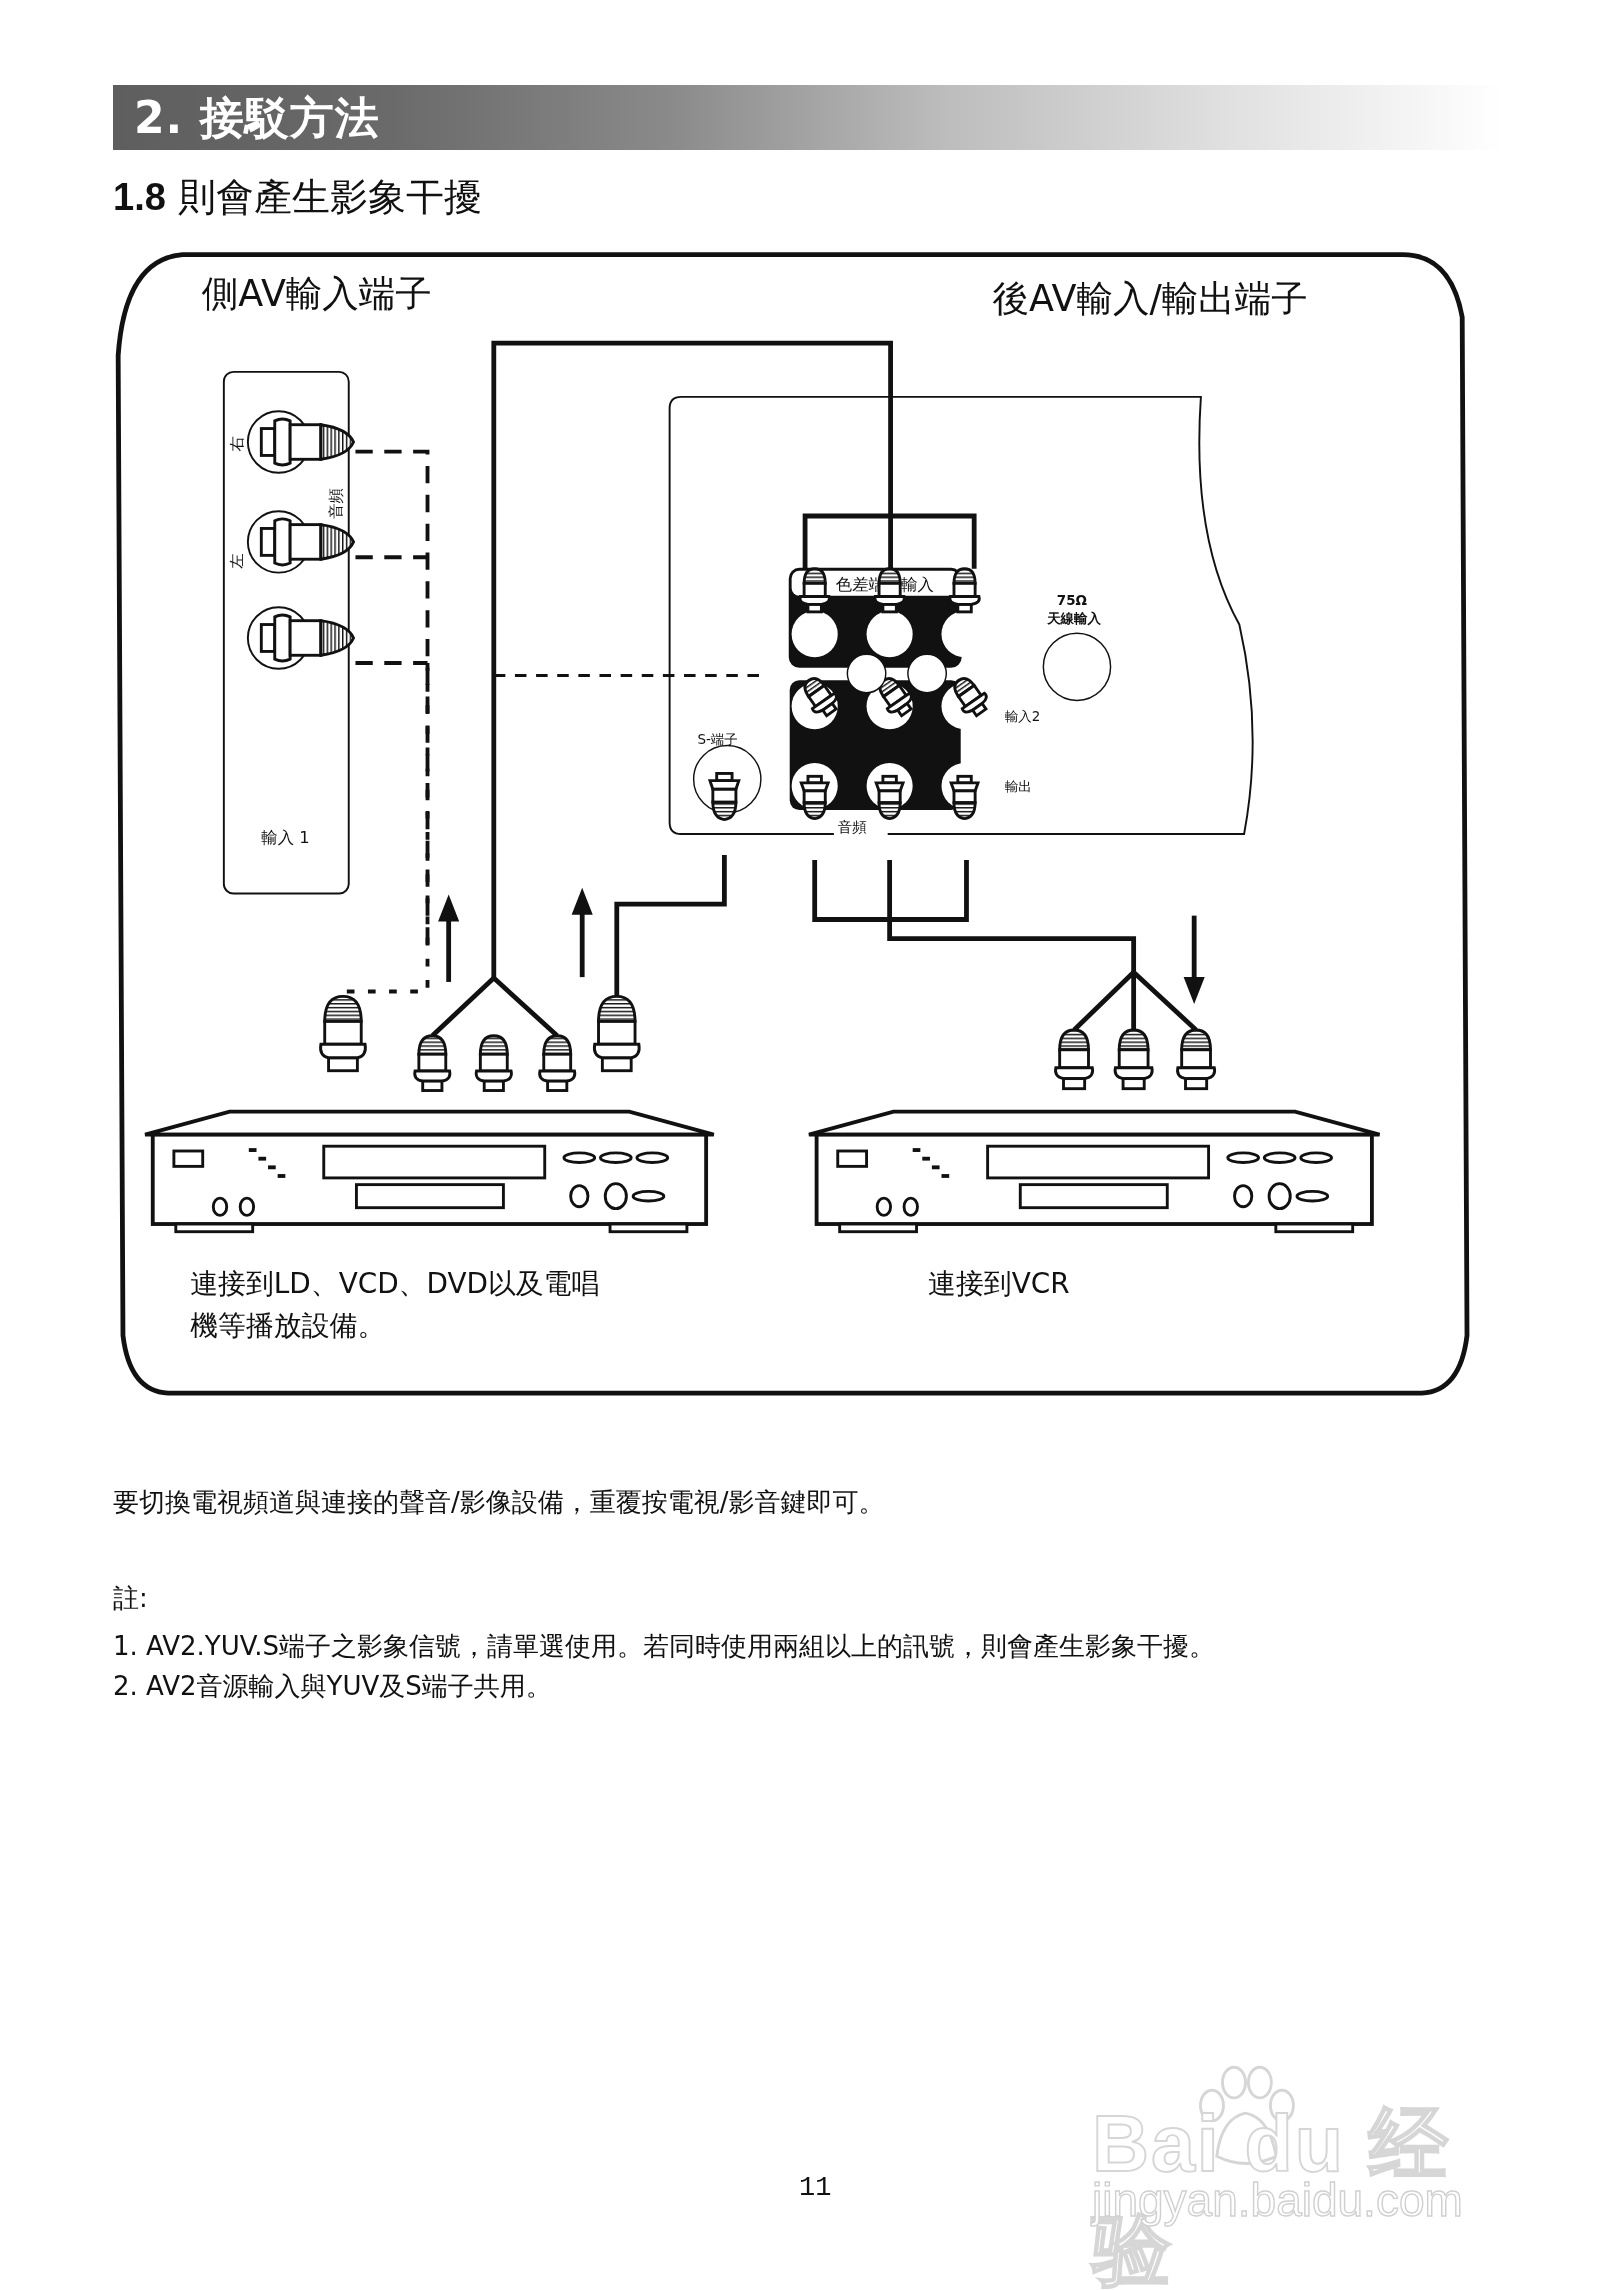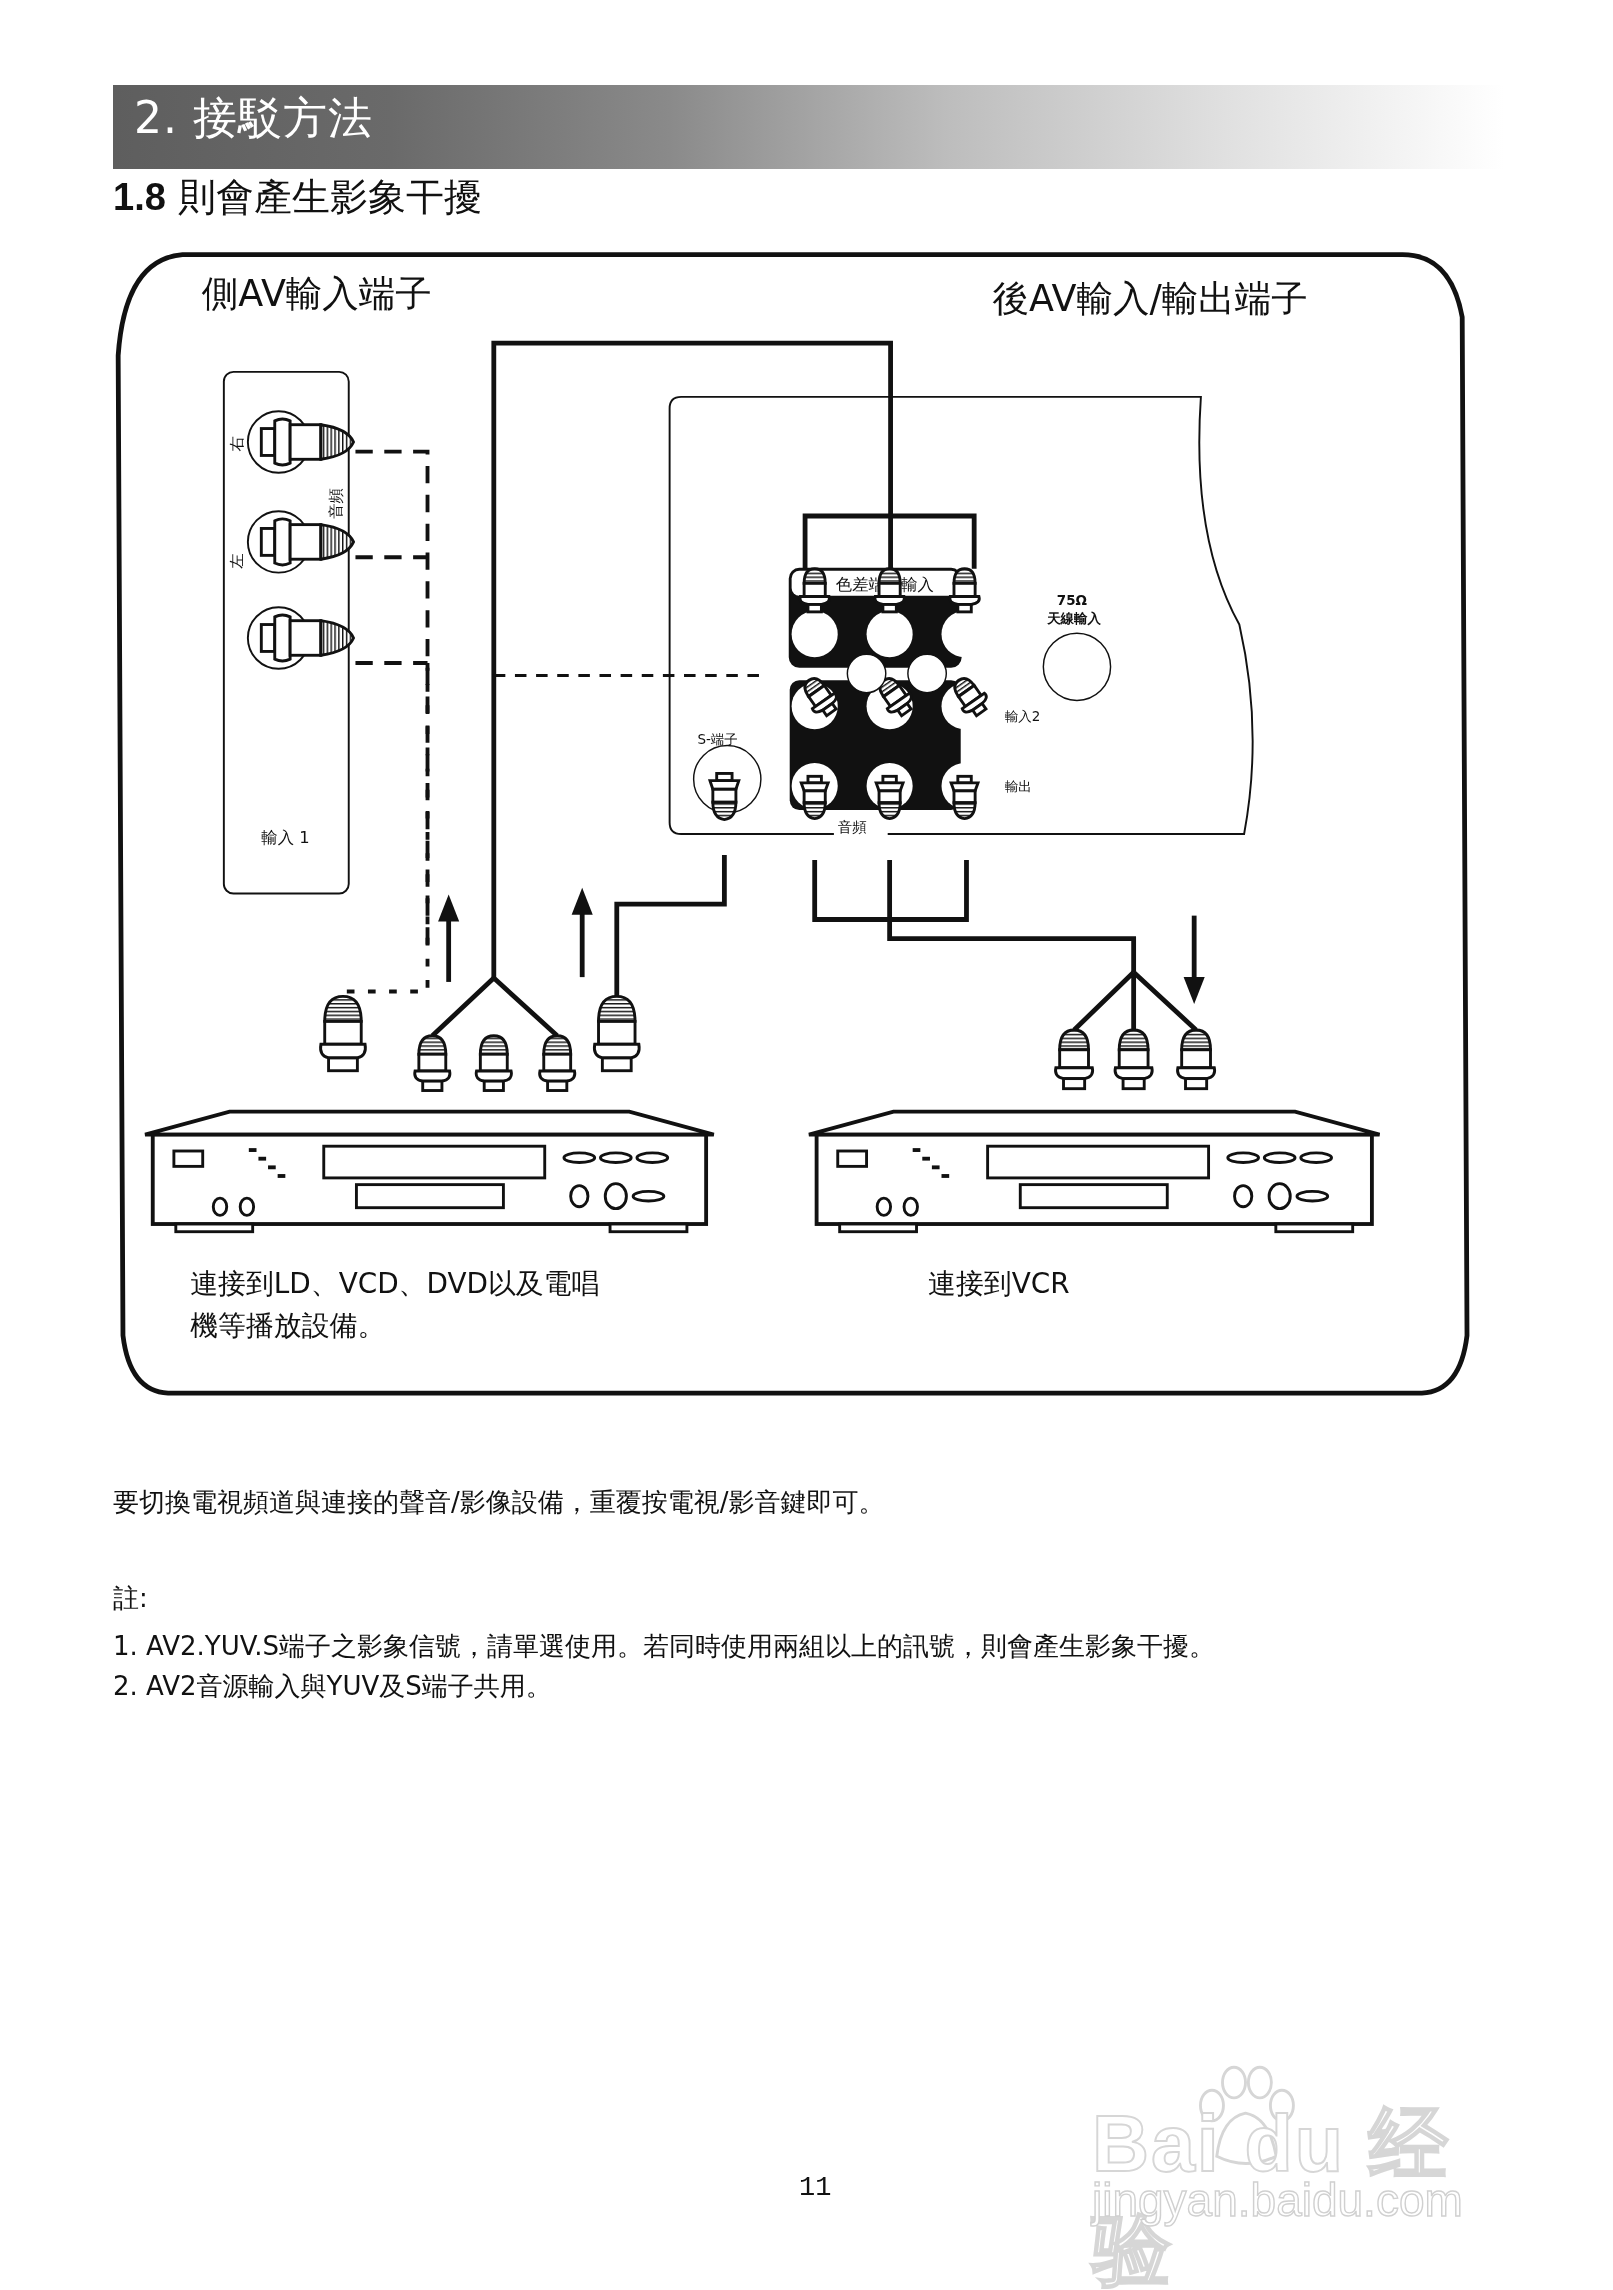--- a/index.html
+++ b/index.html
@@ -1,19 +1,19 @@
 <!DOCTYPE html>
 <html><head>
 <meta charset="utf-8">
 <style>
   html, body { margin: 0; padding: 0; background: #ffffff; }
   body { width: 1614px; height: 2290px; position: relative; overflow: hidden;
          font-family: "DejaVu Sans", "Liberation Sans", sans-serif; color: #111; }
-  .section-bar { position: absolute; left: 113px; top: 85px; width: 1391px; height: 84px;
-                 background: linear-gradient(90deg, #5e5e5e 0%, #6a6a6a 20%, #8a8a8a 40%, #bdbdbd 60%, #e0e0e0 80%, #ffffff 100%); }
+  .section-bar { position: absolute; left: 113px; top: 85px; width: 1391px; height: 65px;
+                 background: linear-gradient(90deg, #5e5e5e 0%, #6a6a6a 20%, #8a8a8a 40%, #bdbdbd 60%, #e0e0e0 80%, #ffffff 100%); font-weight: bold; }
   .section-title { position: absolute; left: 21px; top: 5.8px; font-size: 44px; color: #ffffff;
                    letter-spacing: 1px; line-height: 54px; }
   .subtitle { position: absolute; left: 113px; top: 173px; font-size: 38px; line-height: 48px; color: #111; }
   .subtitle .num { font-family: "Liberation Sans", sans-serif; font-weight: bold; }
   #diagram { position: absolute; left: 0; top: 0; }
   .diag-text { font-family: "DejaVu Sans", sans-serif; fill: #111; }
   .body-text { position: absolute; left: 113px; font-size: 26px; line-height: 37px; color: #111; white-space: nowrap; }
   .page-number { position: absolute; left: 799px; top: 2173px; font-family: Liberation Mono, monospace; font-size: 27px; }
   .watermark { position: absolute; left: 1092px; top: 2065px; width: 384px; height: 163px; }
   .wm-logo { position: absolute; left: 0; top: 27px; font-family: "Liberation Sans", sans-serif; font-size: 79px; font-weight: bold;

